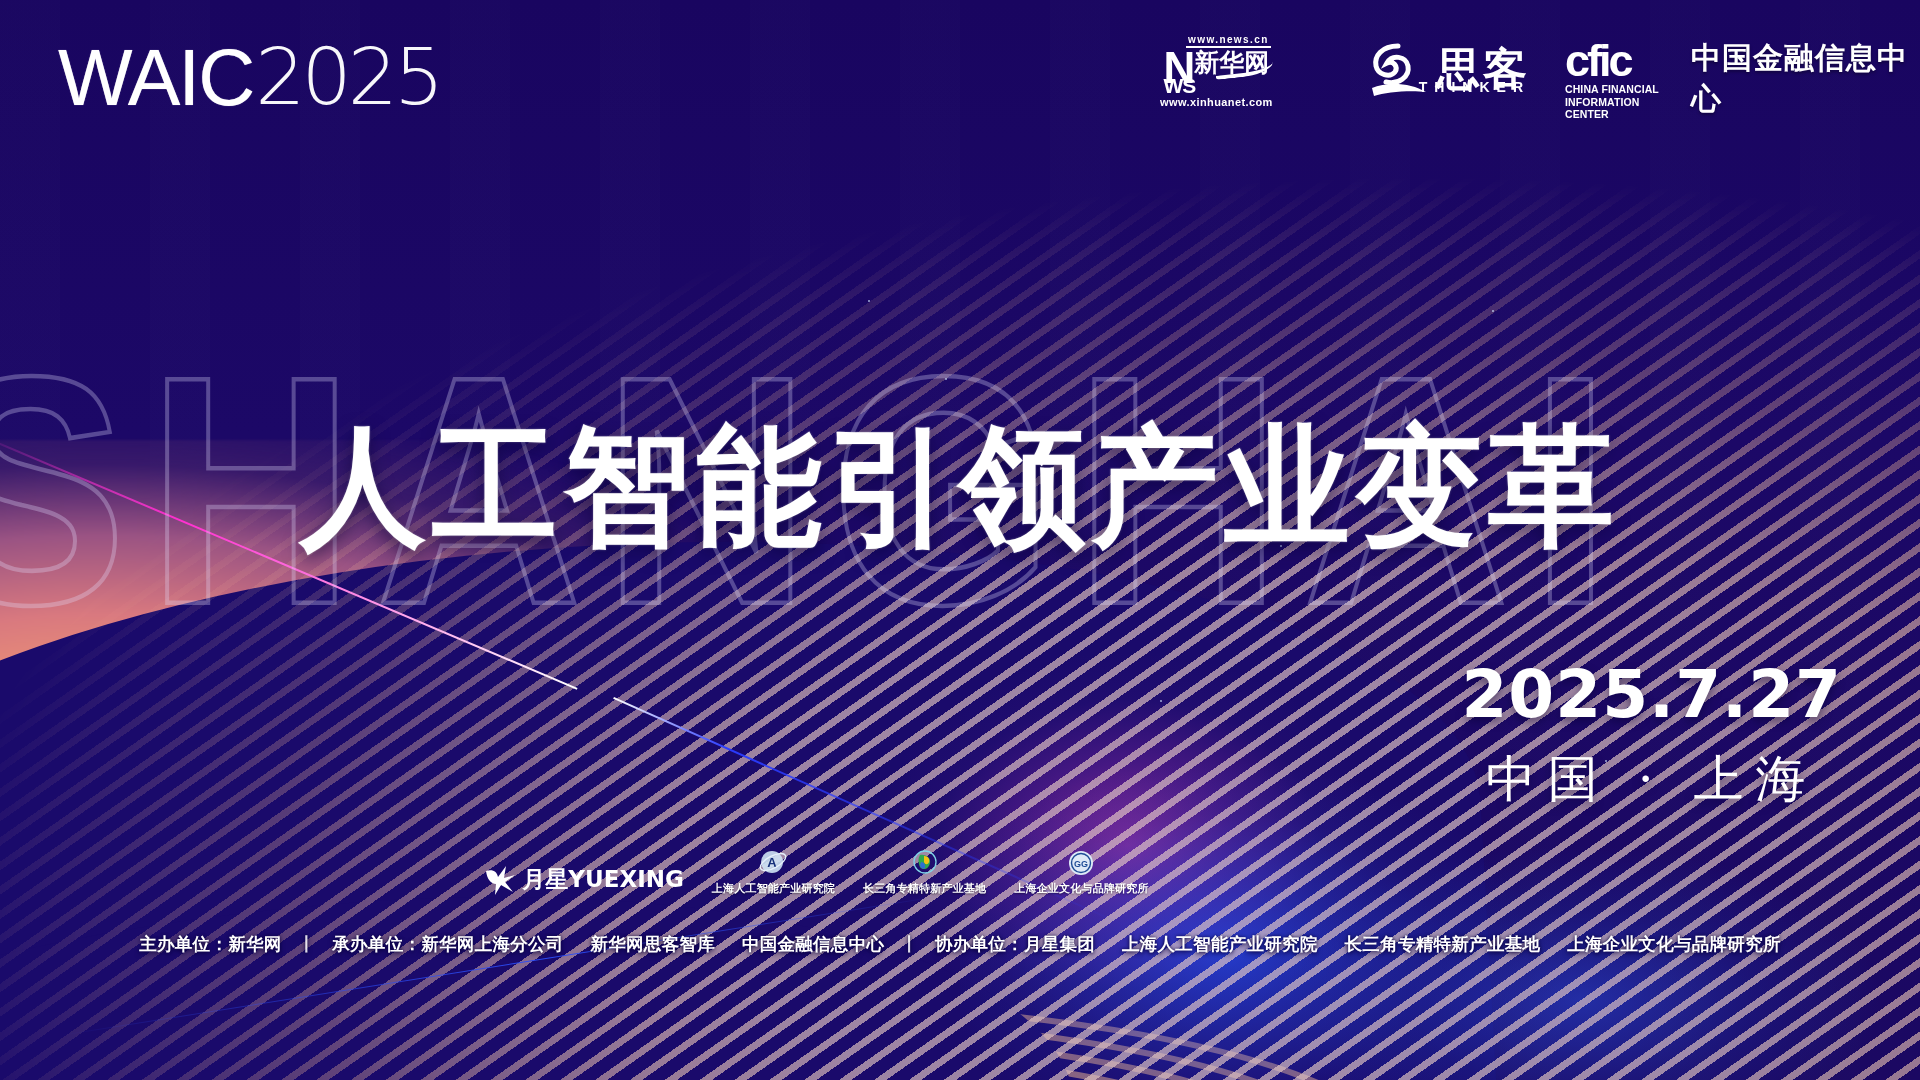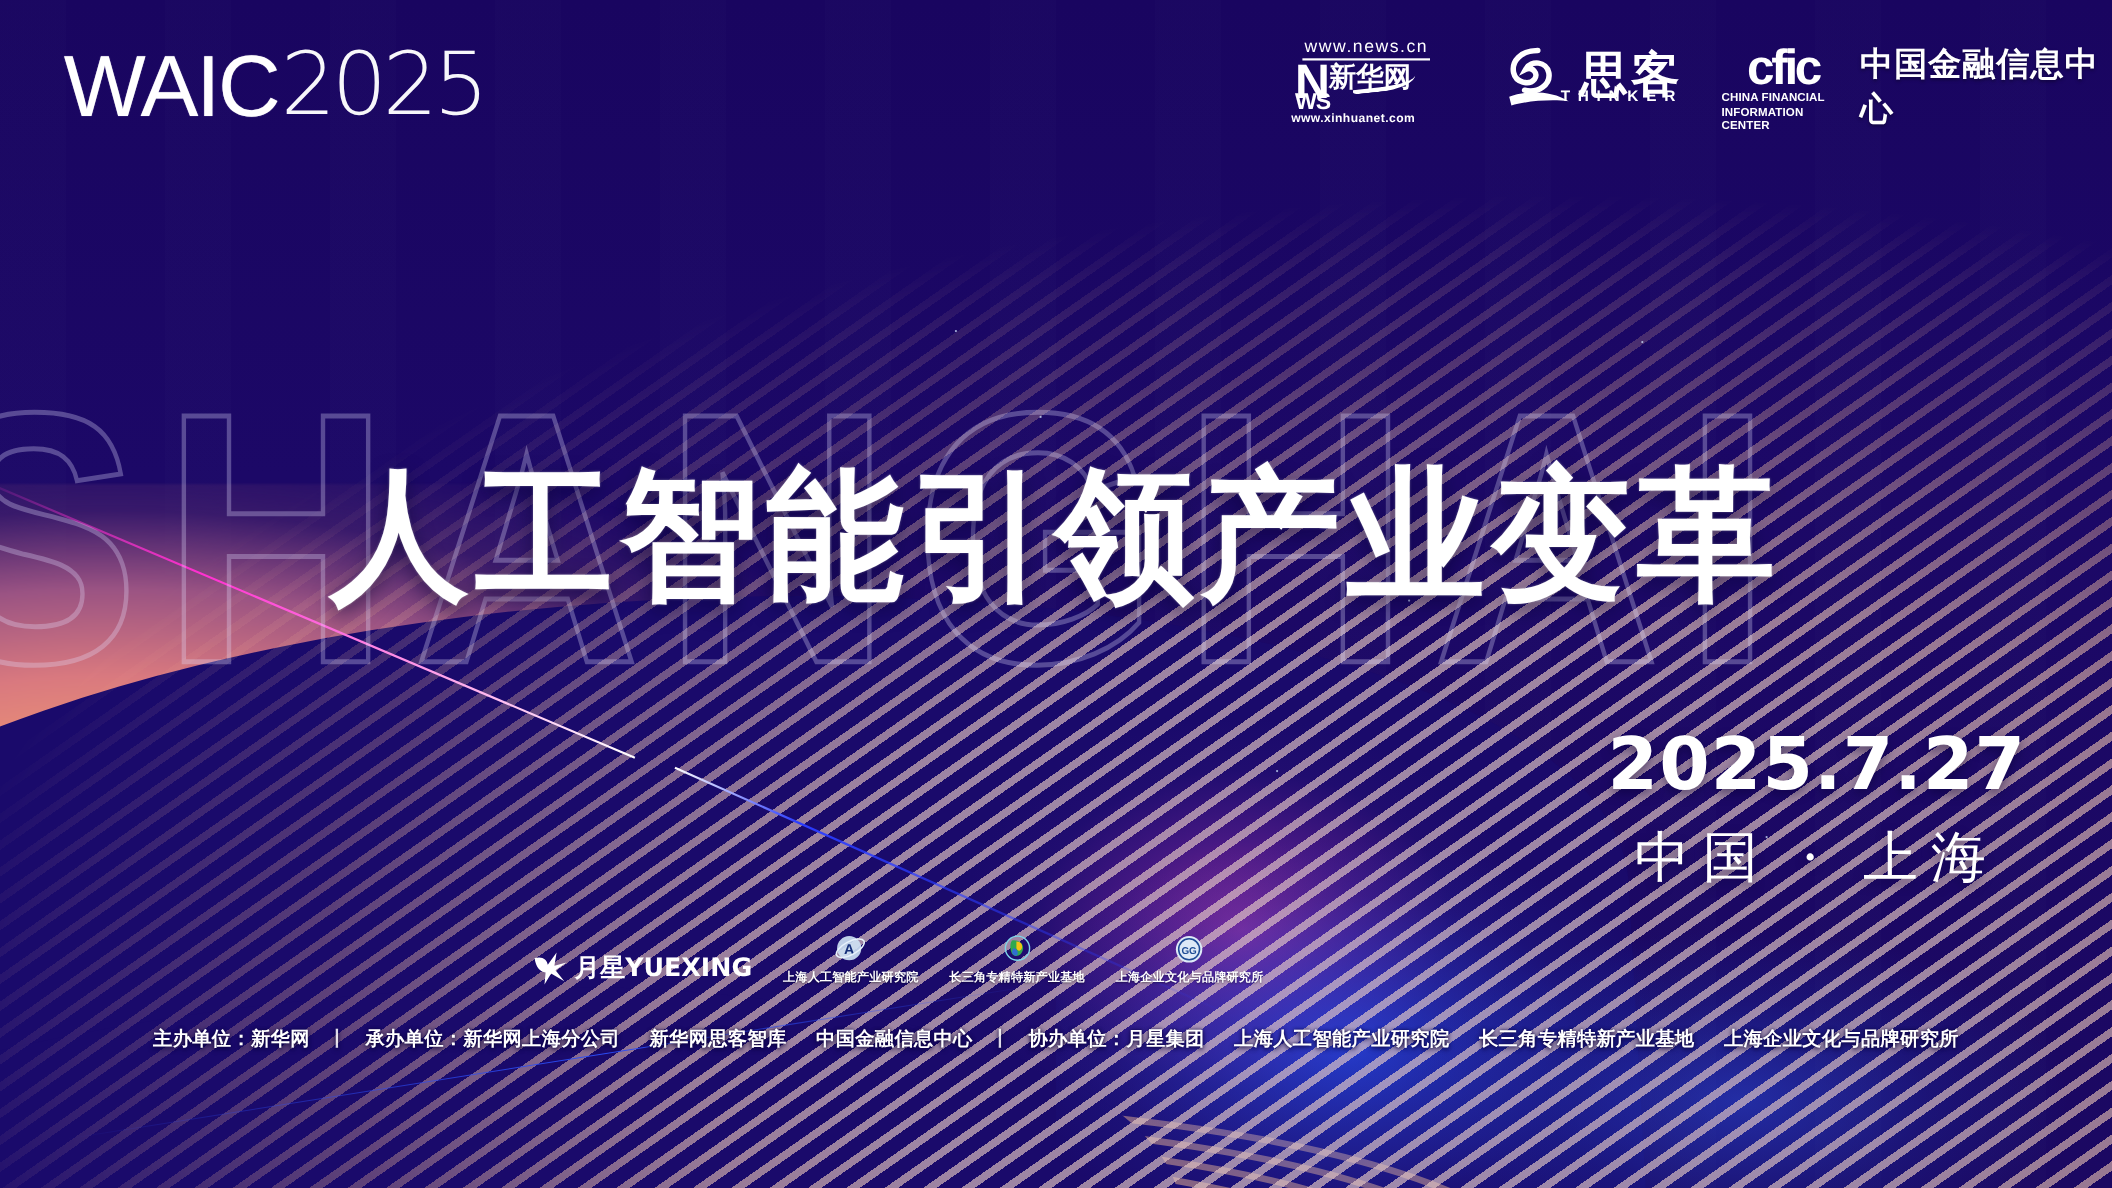--- a/index.html
+++ b/index.html
@@ -161,21 +161,21 @@
     font-size:79px; font-weight:200; letter-spacing:-4px;
     margin-left:2px;
     font-family:"DejaVu Sans","Liberation Sans",sans-serif;
     opacity:.97;
   }
 
   
   .logo-xinhua { left:1160px; top:34px; position:absolute;
                  display:flex; flex-direction:column; align-items:center;
                  color:#fff; }
-  .xh-top { font-size:16px; letter-spacing:1.4px; font-weight:400;
+  .xh-top { font-size:10px; letter-spacing:1.4px; font-weight:700;
             border-bottom:2px solid #fff; padding:0 2px 1px; line-height:1.1;margin-left:24px; }
   .xh-mid { display:flex; align-items:center; margin-top:2px; }
   .xh-N { font-size:44px; font-weight:800; line-height:.82;
           font-family:"Liberation Sans",sans-serif; letter-spacing:-2px; }
   .xh-cn { font-size:25px; font-weight:800; line-height:1.0;
            letter-spacing:0px; margin-left:1px;
            font-family:"DejaVu Sans","Liberation Sans",sans-serif;text-align:center; }
   .xh-ws { font-size:21px; font-weight:800; line-height:.8; margin-top:-8px;
            letter-spacing:-1px; }
   .xh-swoosh { position:absolute; right:-4px; bottom:18px; width:58px; height:20px;
@@ -190,21 +190,21 @@
   .th-chars { font-size:44px; font-weight:700; letter-spacing:3px; line-height:1;
               font-family:"DejaVu Sans","Liberation Sans",sans-serif; }
   .th-en { position:absolute; right:0; bottom:-4px;
            font-size:14px; letter-spacing:7px; font-weight:700; }
 
   
   .logo-cfic { position:absolute; left:1565px; top:38px;
                display:flex; align-items:center; color:#fff; }
   .cfic-mark { position:relative; margin-right:14px; }
   .cfic-word { font-size:45px; font-weight:800; letter-spacing:-3px; line-height:1;
-               font-family:"Liberation Sans",sans-serif;text-align:center; }
+               font-family:"Liberation Sans",sans-serif; }
   .cfic-en { font-size:10.5px; font-weight:700; line-height:1.14;
              letter-spacing:.1px; margin-top:1px; }
   .cfic-cn { font-size:30px; font-weight:700; letter-spacing:1px;
              font-family:"DejaVu Sans","Liberation Sans",sans-serif;
              text-shadow:0 2px 3px rgba(0,0,0,.35); }
 
   
   .subtitle {
     position:absolute; left:0; top:332px; width:1920px; text-align:center;
     font-family:"DejaVu Sans","Liberation Sans",sans-serif;

